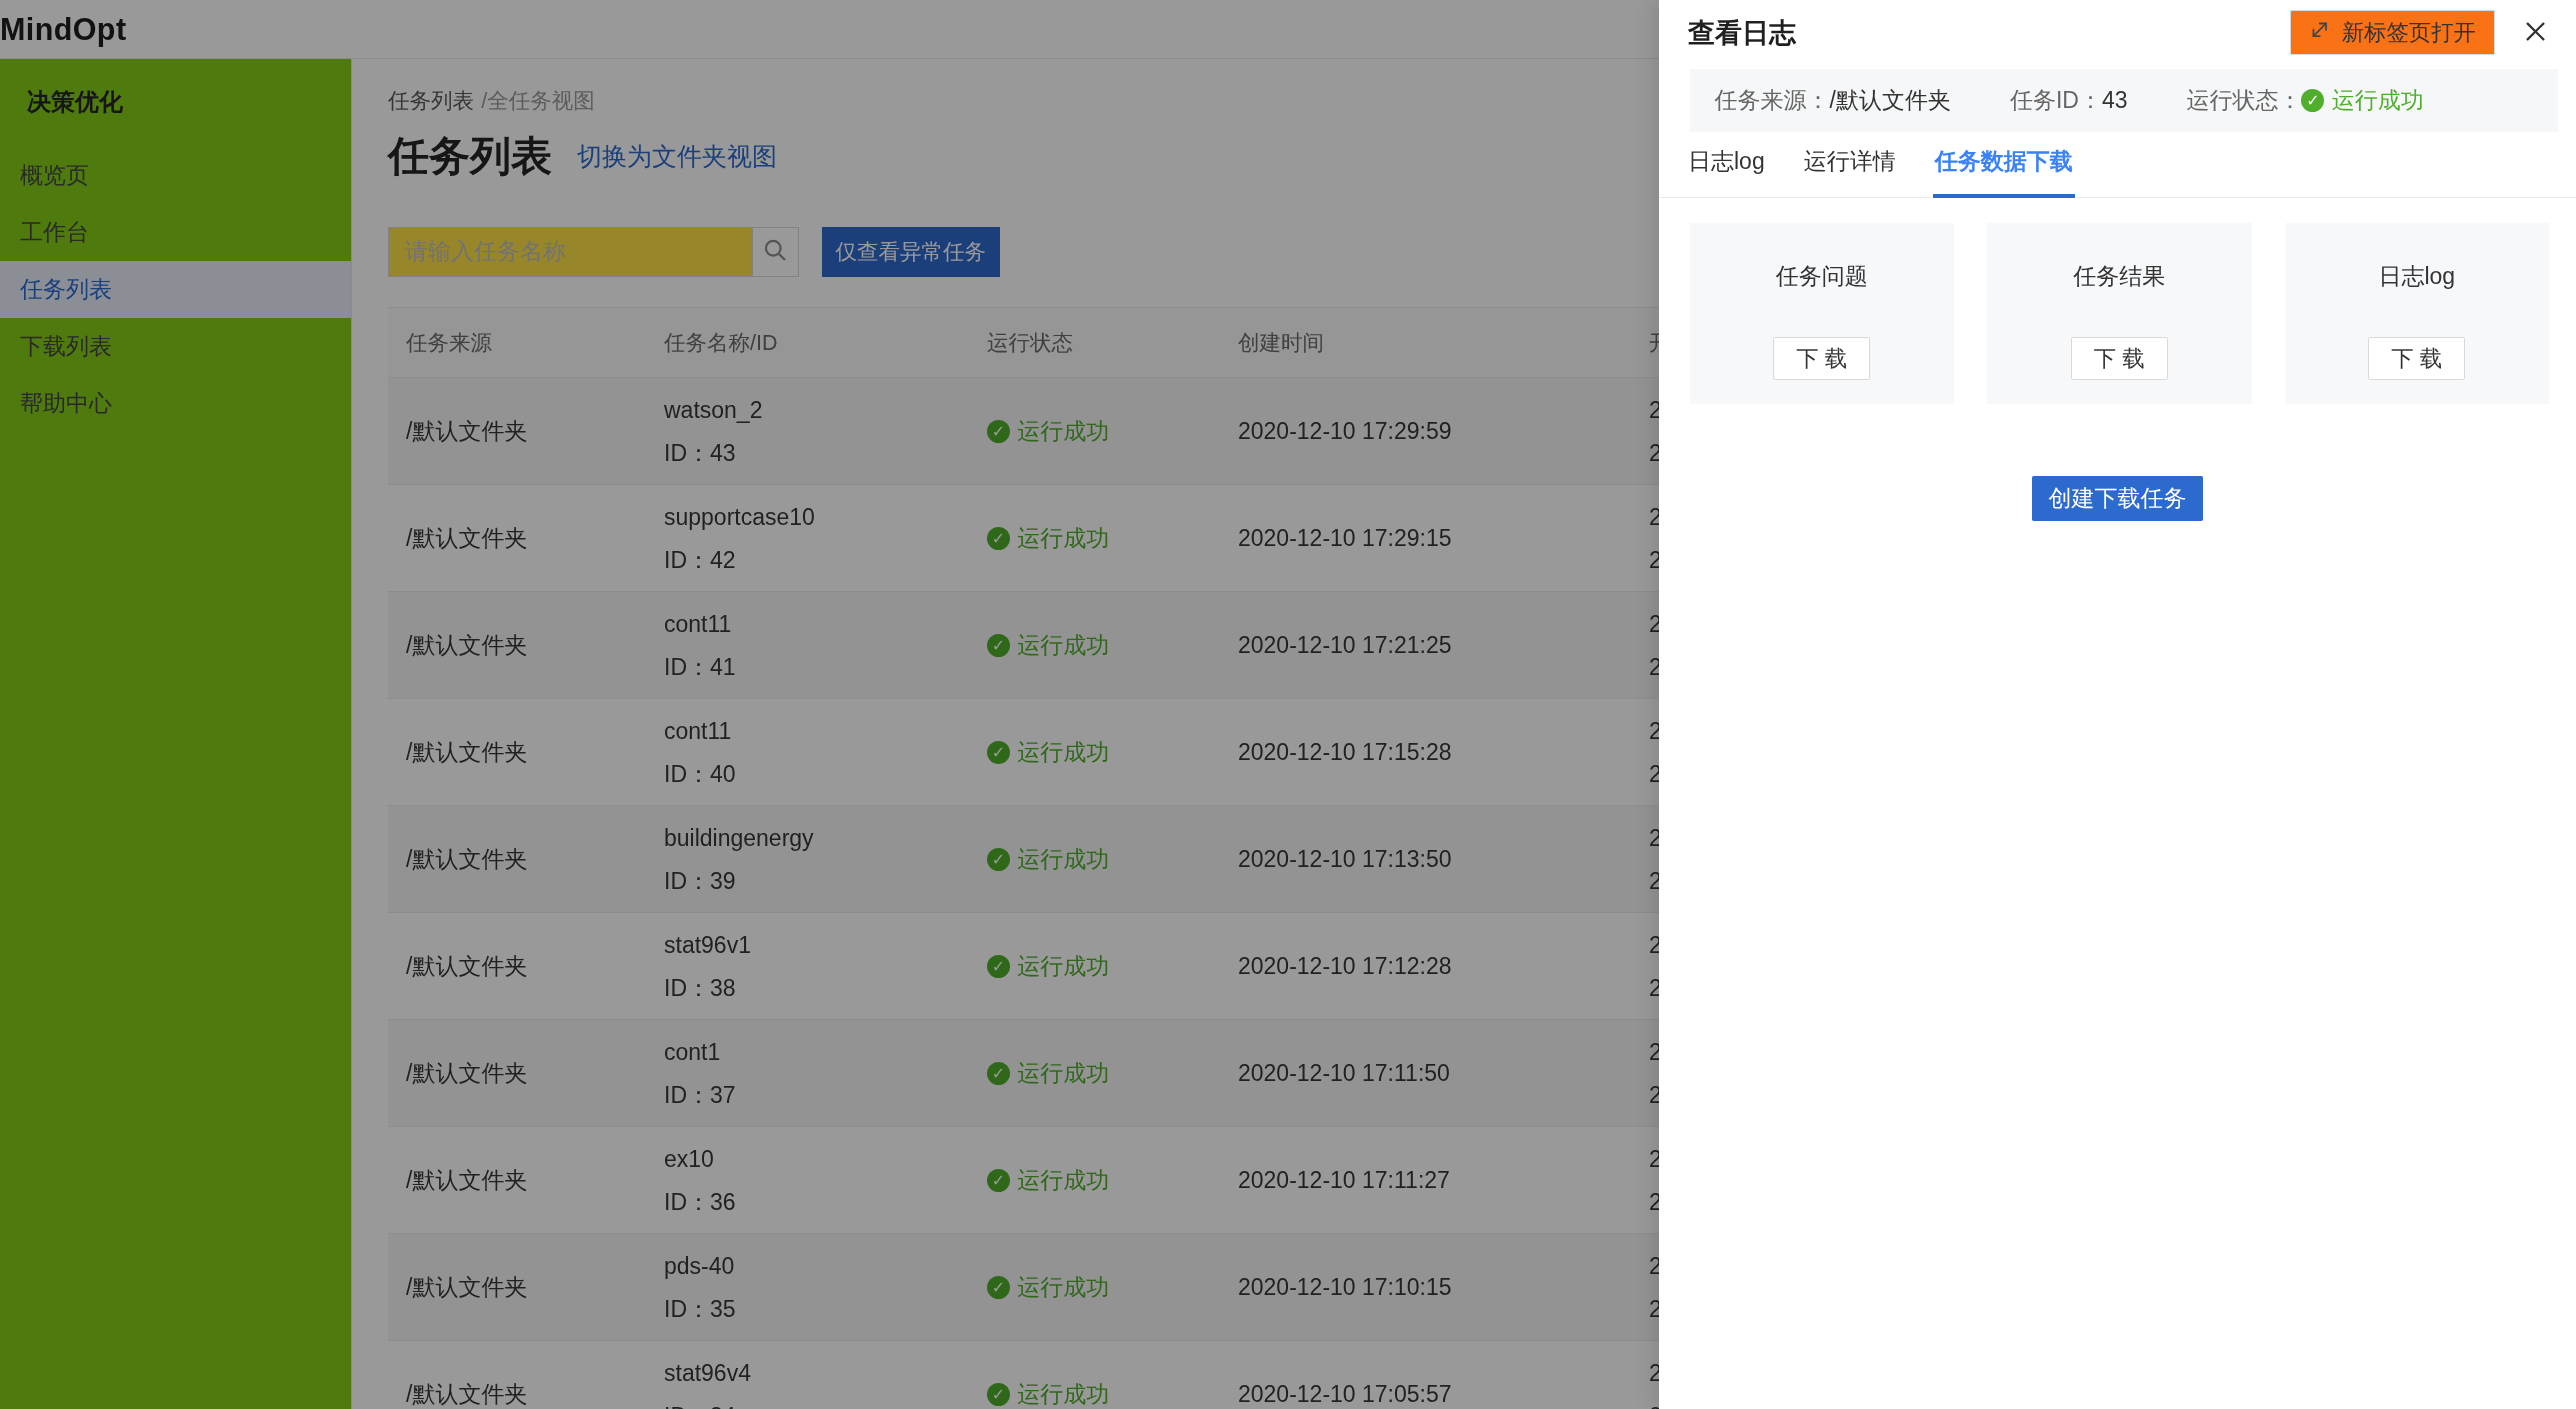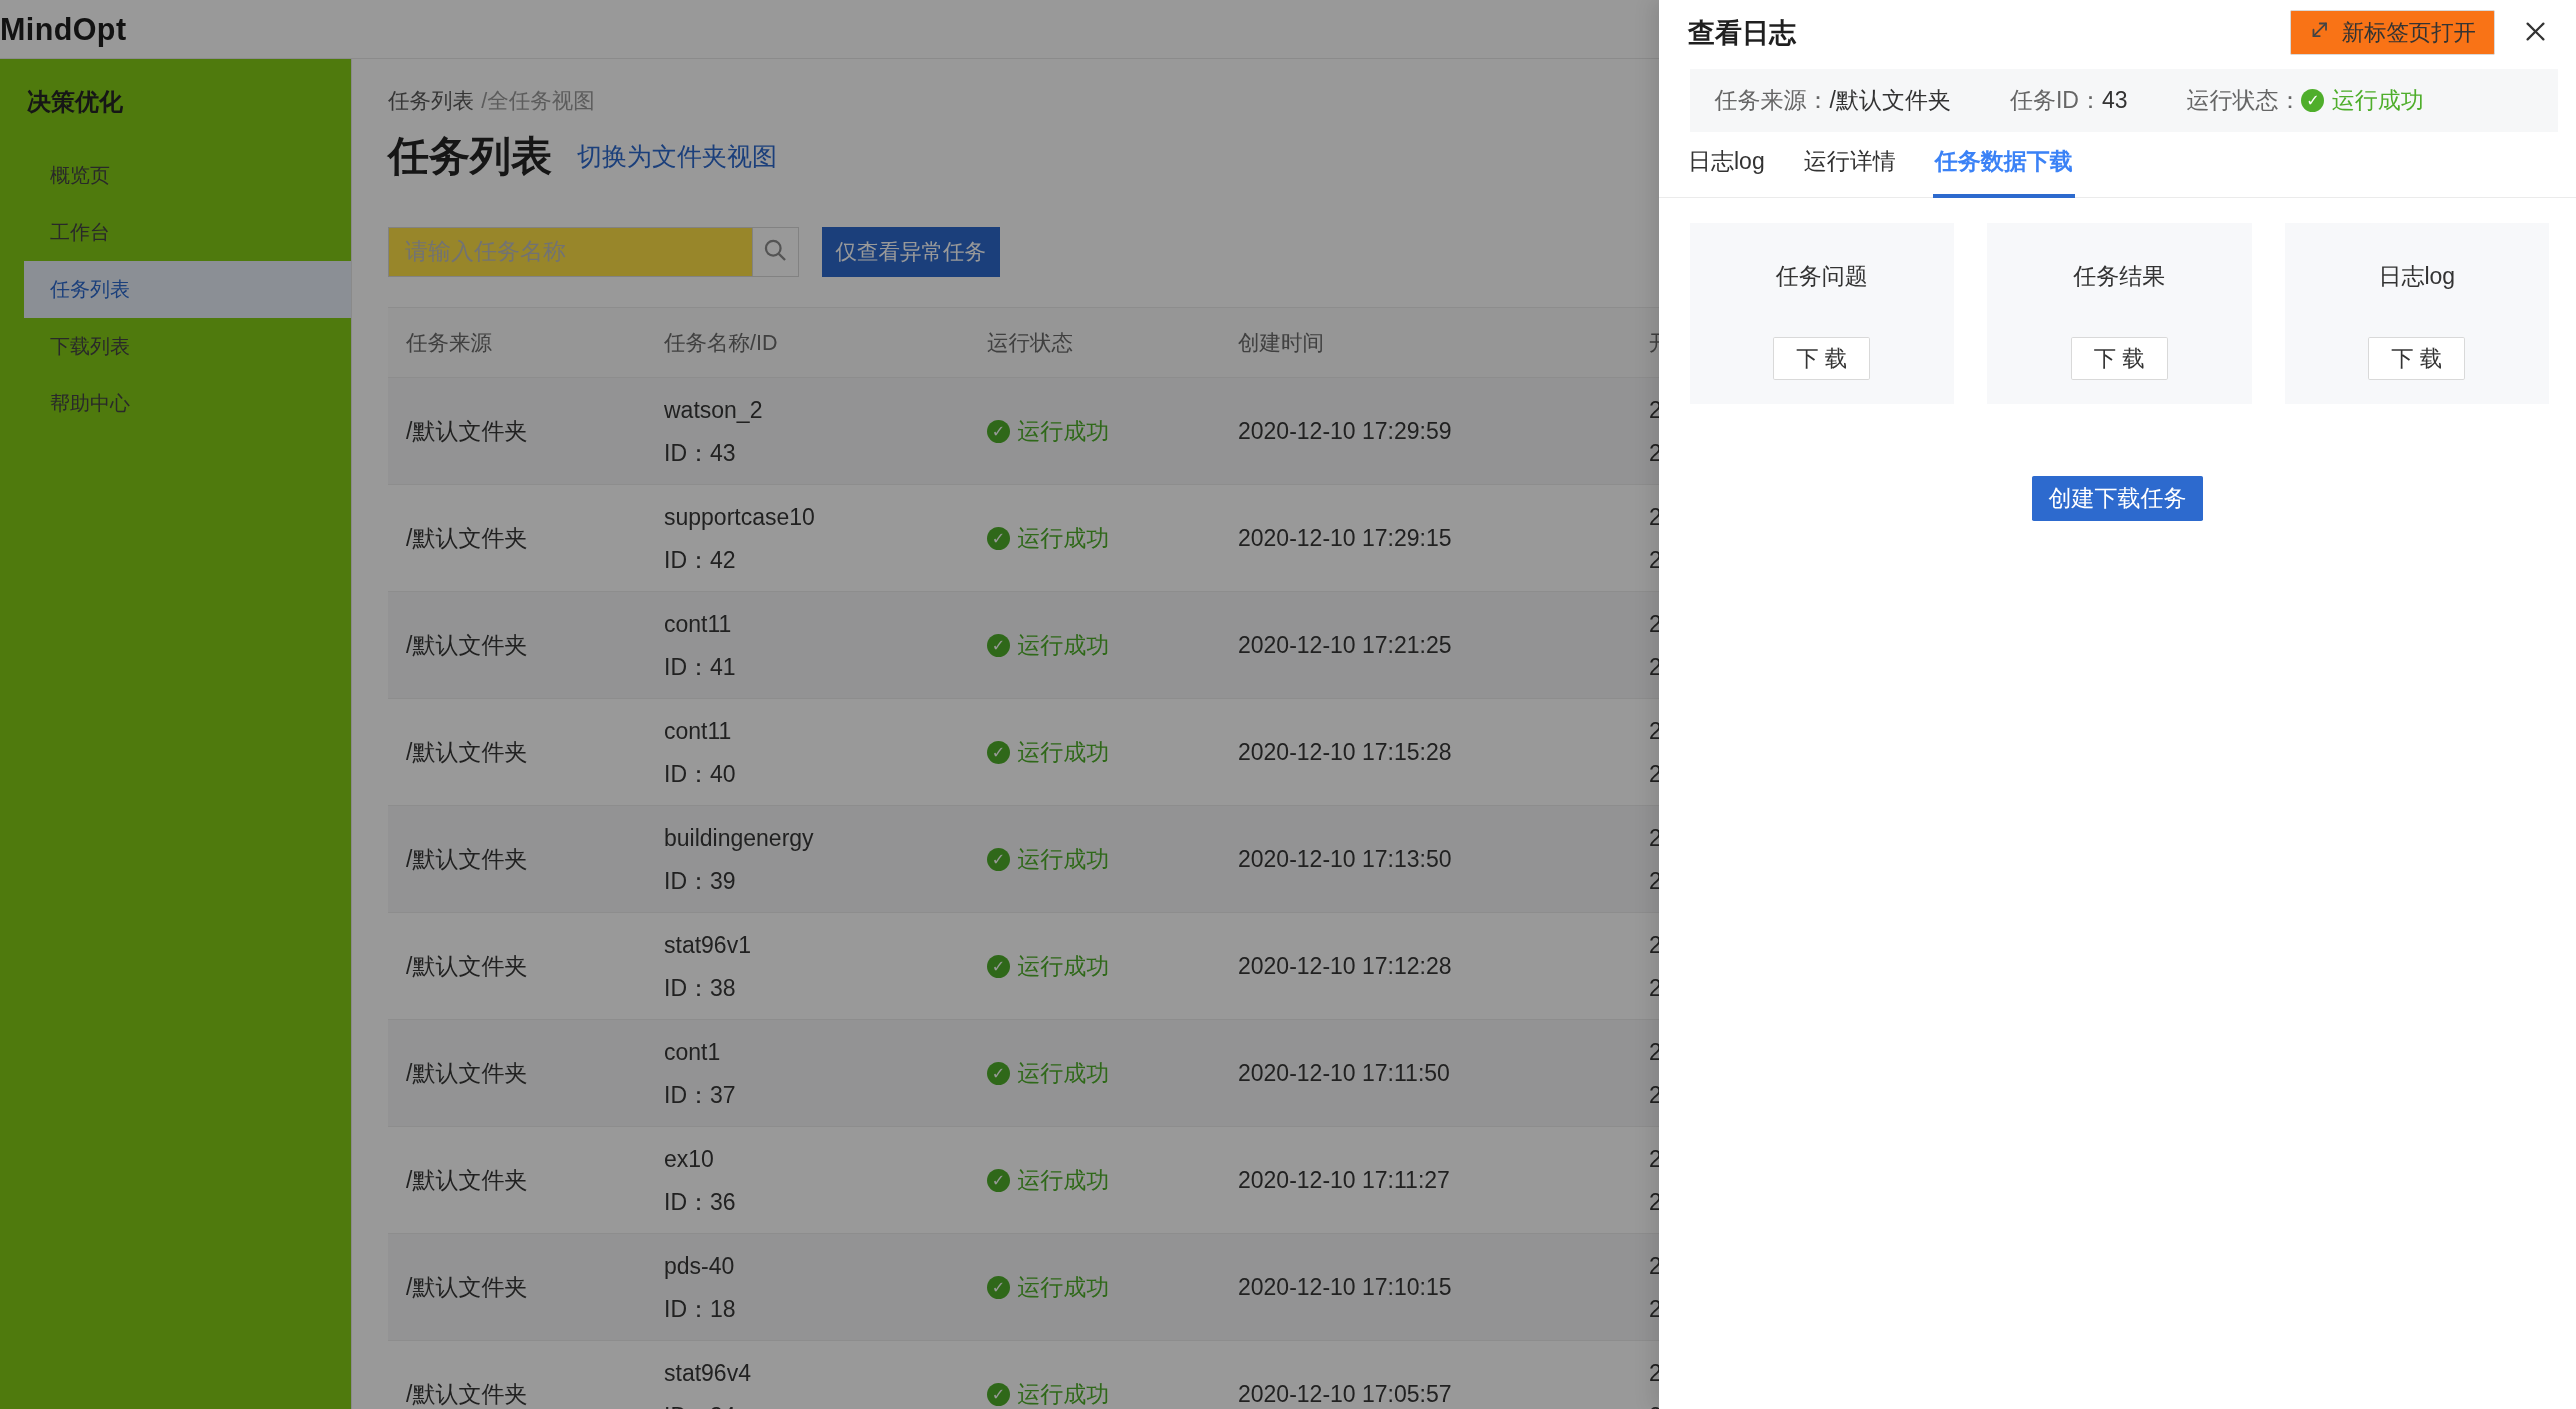--- a/index.html
+++ b/index.html
@@ -13,22 +13,22 @@
   .topbar { height: 59px; background: #fff; border-bottom: 0.9px solid #e8e8e8;
             display: flex; align-items: center; }
   .logo { font-size: 30.5px; font-weight: bold; color: #1f1f1f; letter-spacing: 0.4px; }
 
   
   .layout { display: flex; height: 1350px; }
 
   .sidebar { width: 352px; min-width: 352px; background: #84cc16;
              border-right: 0.9px solid #e6e6e6; }
   .side-title { margin: 27px 0 29px 27px; font-size: 24px; font-weight: bold; color: #262626; }
-  .side-item { height: 57px; line-height: 57px; padding-left: 26px;
-               font-size: 20px; color: #454545; cursor: pointer; margin-left: 24px; }
+  .side-item { height: 57px; line-height: 57px; padding-left: 20px;
+               font-size: 23px; color: #454545; cursor: pointer; }
   .side-item.active { background: #e8eff9; color: #2d6ace; }
 
   main { flex: 1; position: relative; background: #fff; overflow: hidden; }
 
   .breadcrumb { margin: 27px 0 0 36px; font-size: 21.5px; color: #9a9a9a; height: 25px; }
   .breadcrumb .crumb-main { color: #5a5a5a; margin-right: 7.2px; cursor: pointer; }
 
   .title-row { margin: 21.5px 0 0 36px; display: flex; align-items: center; height: 47px; }
   .page-title { font-size: 41px; font-weight: bold; color: #262626; }
   .view-link { margin-left: 25px; font-size: 25px; color: #2d6ace; cursor: pointer; }
@@ -322,21 +322,21 @@
             <td class="two-line">
               <div>2</div>
               <div>2</div>
             </td>
           </tr>
 
           <tr>
             <td>/默认文件夹</td>
             <td class="two-line">
               <div>pds-40</div>
-              <div><span>ID：</span><span>18</span></div>
+              <div><span>ID：</span><span>35</span></div>
             </td>
             <td>
               <span class="status">
                 <span class="status-icon">✓</span>
                 <span>运行成功</span>
               </span>
             </td>
             <td>2020-12-10 17:10:15</td>
             <td class="two-line">
               <div>2</div>

